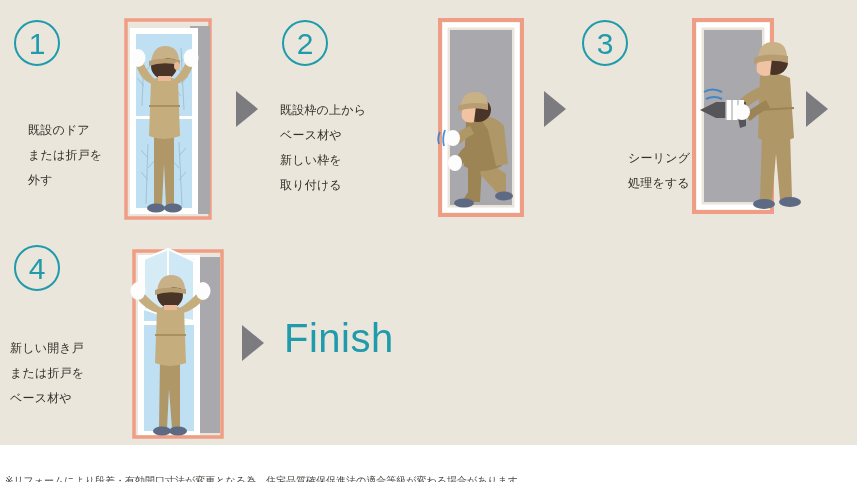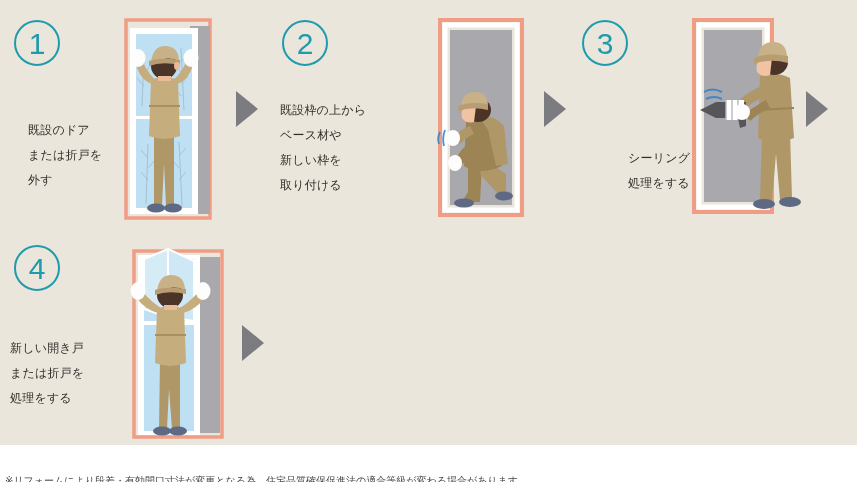--- a/index.html
+++ b/index.html
@@ -240,21 +240,21 @@
         </svg>
       </div>
 
       <div class="arrow" style="left:236px; top:91px;"></div>
     </div>
 
     <div class="step" style="left:0px; top:235px; width:300px; height:210px;">
       <div class="step-num" style="left:14px; top:10px;">4</div>
       <div class="step-caption" style="left:10px; top:101px;">新しい開き戸
 または折戸を
-処理をする</div>
+ベース材や</div>
 
       <div class="illus" style="left:118px; top:12px; width:125px; height:200px;">
         <svg width="125" height="200" viewBox="0 0 125 200" xmlns="http://www.w3.org/2000/svg">
 
           <rect x="16" y="4" width="88" height="186" fill="none" stroke="#ef9e85" stroke-width="3.5"></rect>
 
           <rect x="82" y="10" width="20" height="176" fill="#a9a8ad"></rect>
 
           <rect x="20" y="8" width="62" height="180" fill="#ffffff"></rect>
 
@@ -285,18 +285,19 @@
             <path d="M37 43 Q48 39 68 42 L68 47 Q50 43 37 48 Z" fill="#b79d71"></path>
 
             <path d="M46 58 L59 58 L59 63 L46 63 Z" fill="#e9b99a"></path>
           </g>
         </svg>
       </div>
 
       <div class="arrow" style="left:242px; top:90px;"></div>
     </div>
 
+    <div class="finish-label" style="left:284px; top:318px;">Finish</div>
 
   </div>
 
   <div class="footnote">※リフォームにより段差・有効開口寸法が変更となる為、住宅品質確保促進法の適合等級が変わる場合があります。</div>
 
 </div>
 
 </body></html>

